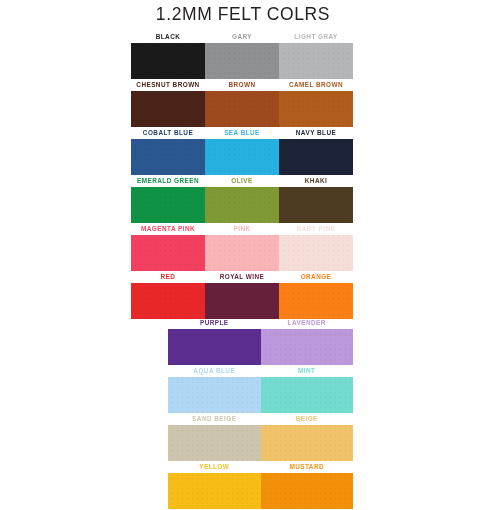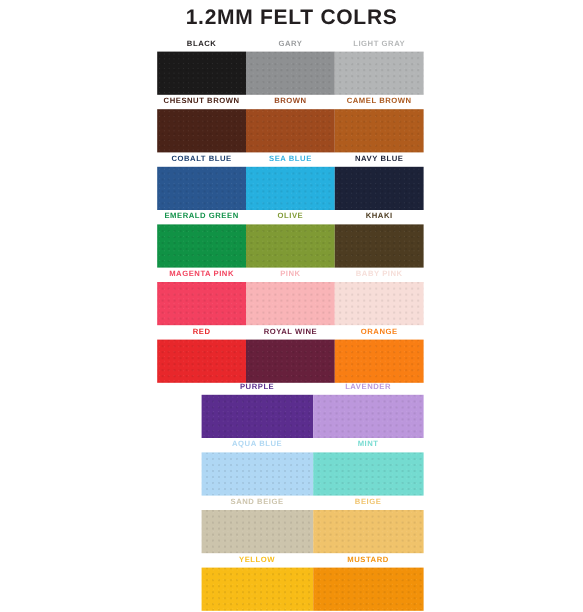--- a/index.html
+++ b/index.html
@@ -23,21 +23,21 @@
     background: #ffffff;
   }
 
   .chart-title {
     position: absolute;
     top: 4px;
     left: 0;
     width: 486px;
     text-align: center;
     font-size: 17.5px;
-    font-weight: bold;
+    font-weight: normal;
     letter-spacing: 0.6px;
     color: #231f20;
   }
 
   
   .swatch-block {
     position: absolute;
   }
   .swatch-block.top {
     left: 131px;

